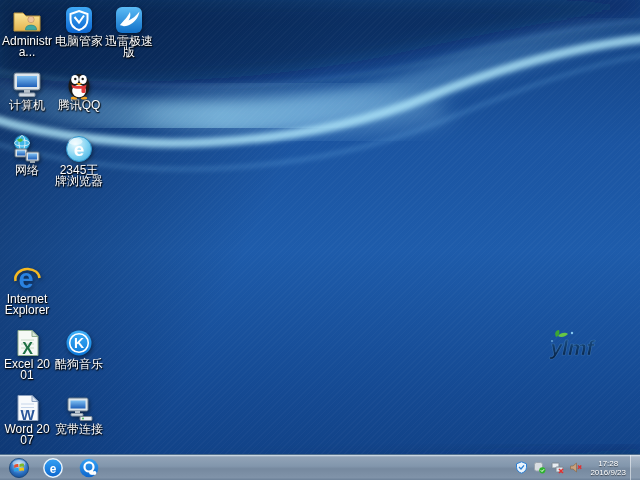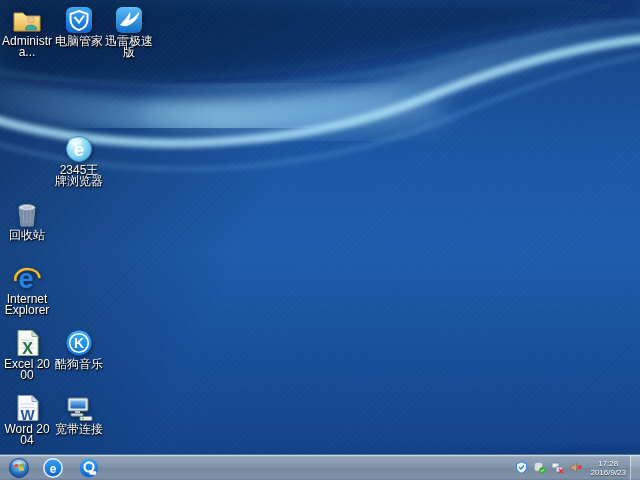--- a/index.html
+++ b/index.html
@@ -140,45 +140,79 @@
   <div class="cell" style="left:104px;top:4px">
     <div class="ic">
       <svg width="32" height="32" viewBox="0 0 32 32">
         <rect x="3" y="3" width="26" height="26" rx="6" fill="url(#gThunder)"></rect>
         <path d="M7 21 C11 16 14 14 17 8 C18 12 17 14 15.5 16.5 C19 15 23 12 26.5 7.5 C25.5 14 21 19 15 21.5 C12 22.5 9 22.5 7 21 Z" fill="#fff"></path>
       </svg>
     </div>
     <div class="lbl">迅雷极速版</div>
   </div>
 
-
-
+  <div class="cell" style="left:2px;top:68px">
+    <div class="ic">
+      <svg width="32" height="32" viewBox="0 0 32 32">
+        <rect x="3" y="5" width="26" height="17" rx="2" fill="#dde5eb" stroke="#66788a"></rect>
+        <rect x="6" y="8" width="20" height="11" fill="url(#gScreen)"></rect>
+        <rect x="13" y="22" width="6" height="3" fill="#b7c2cc"></rect>
+        <rect x="8" y="25" width="16" height="3.5" rx="1" fill="#cfd9e2" stroke="#8a98a6"></rect>
+      </svg>
+    </div>
+    <div class="lbl">计算机</div>
+  </div>
+
+  <div class="cell" style="left:54px;top:68px">
+    <div class="ic">
+      <svg width="32" height="32" viewBox="0 0 32 32">
+        <ellipse cx="11" cy="30" rx="3.2" ry="1.6" fill="#f6a623"></ellipse>
+        <ellipse cx="21" cy="30" rx="3.2" ry="1.6" fill="#f6a623"></ellipse>
+        <ellipse cx="16" cy="18" rx="10.5" ry="12" fill="#1a1a1a"></ellipse>
+        <ellipse cx="12" cy="11.5" rx="3.8" ry="4.6" fill="#fff"></ellipse>
+        <ellipse cx="20" cy="11.5" rx="3.8" ry="4.6" fill="#fff"></ellipse>
+        <circle cx="12.3" cy="11" r="1.2" fill="#111"></circle>
+        <circle cx="19.7" cy="11" r="1.2" fill="#111"></circle>
+        <ellipse cx="16" cy="23" rx="6.8" ry="6.2" fill="#fff"></ellipse>
+        <path d="M13 15 L19 15 L16 17.8 Z" fill="#f6a623"></path>
+        <path d="M8.5 16.5 C11 18.5 21 18.5 23.5 16.5 L23 19.5 C20 21.2 12 21.2 9 19.5 Z" fill="#e43b3b"></path>
+        <rect x="18.5" y="18.5" width="4" height="6.5" rx="1.5" fill="#e43b3b"></rect>
+      </svg>
+    </div>
+    <div class="lbl">腾讯QQ</div>
+  </div>
+
+  <div class="cell" style="left:2px;top:133px">
+    <div class="ic">
+      <svg width="32" height="32" viewBox="0 0 32 32">
+        <circle cx="11" cy="10" r="7.5" fill="#3fb6e8" stroke="#1f7fb0"></circle>
+        <ellipse cx="11" cy="10" rx="7.5" ry="3" fill="none" stroke="rgba(255,255,255,.8)" stroke-width=".9"></ellipse>
+        <ellipse cx="11" cy="10" rx="3" ry="7.5" fill="none" stroke="rgba(255,255,255,.8)" stroke-width=".9"></ellipse>
+        <path d="M6 7 C8 5 11 5 12 7 C11 9 8 10 6 7 Z" fill="#4cb748"></path>
+        <rect x="4" y="16" width="12" height="8" rx="1" fill="#dce4ea" stroke="#5f6f7d"></rect>
+        <rect x="6" y="17.5" width="8" height="5" fill="url(#gScreen)"></rect>
+        <rect x="15" y="19" width="13" height="9" rx="1" fill="#dce4ea" stroke="#5f6f7d"></rect>
+        <rect x="17" y="20.5" width="9" height="6" fill="url(#gScreen)"></rect>
+        <rect x="19" y="28" width="5" height="2" fill="#9aa7b2"></rect>
+      </svg>
+    </div>
+    <div class="lbl">网络</div>
+  </div>
 
   <div class="cell" style="left:54px;top:133px">
     <div class="ic">
       <svg width="32" height="32" viewBox="0 0 32 32">
         <circle cx="16" cy="16" r="12.5" fill="url(#gSphere)" stroke="#2e93cc"></circle>
         <ellipse cx="12.5" cy="8.5" rx="7" ry="3.6" fill="rgba(255,255,255,.5)"></ellipse>
         <text x="16" y="23" font-size="19" font-weight="bold" text-anchor="middle" fill="#fff">e</text>
       </svg>
     </div>
     <div class="lbl">2345王牌浏览器</div>
   </div>
 
-  <div class="cell" style="left:2px;top:198px">
-    <div class="ic">
-      <svg width="32" height="32" viewBox="0 0 32 32">
-        <path d="M8 9.5 L10 28 L22 28 L24 9.5" fill="rgba(205,215,225,0.55)" stroke="#8795a3"></path>
-        <path d="M12 12 L13 25 M16 12.5 L16 25.5 M20 12 L19 25" stroke="#9fb0bf" fill="none" stroke-width=".8"></path>
-        <ellipse cx="16" cy="9.5" rx="8" ry="3" fill="#dfe7ee" stroke="#8795a3"></ellipse>
-        <ellipse cx="16" cy="9.5" rx="5" ry="1.7" fill="#b9c6d2"></ellipse>
-      </svg>
-    </div>
-    <div class="lbl">回收站</div>
-  </div>
 
 
   <div class="cell" style="left:2px;top:262px">
     <div class="ic">
       <svg width="32" height="32" viewBox="0 0 32 32">
         <text x="15" y="26" font-size="27" font-weight="bold" text-anchor="middle" fill="#2a82e0">e</text>
         <path d="M4.5 19 C3 12 10 6.5 17 7 C23.5 7.4 28 11 28.5 16" stroke="#f5b922" stroke-width="2.6" fill="none"></path>
       </svg>
     </div>
     <div class="lbl">Internet Explorer</div>
@@ -187,21 +221,21 @@
 
   <div class="cell" style="left:2px;top:327px">
     <div class="ic">
       <svg width="32" height="32" viewBox="0 0 32 32">
         <path d="M7 3.5 L21 3.5 L27 9.5 L27 28.5 L7 28.5 Z" fill="#f6f9f6" stroke="#8fae8f"></path>
         <path d="M21 3.5 L21 9.5 L27 9.5 Z" fill="#d8e4d8" stroke="#8fae8f"></path>
         <path d="M10 13 h13 M10 17 h13 M10 21 h13" stroke="#bcd4bc" stroke-width=".8"></path>
         <text x="16.5" y="26.5" font-size="16" font-weight="bold" text-anchor="middle" fill="#1f7145">X</text>
       </svg>
     </div>
-    <div class="lbl">Excel 2000</div>
+    <div class="lbl">Excel 2001</div>
   </div>
 
   <div class="cell" style="left:54px;top:327px">
     <div class="ic">
       <svg width="32" height="32" viewBox="0 0 32 32">
         <circle cx="16" cy="16" r="12.5" fill="url(#gKugou)"></circle>
         <circle cx="16" cy="16" r="9.3" fill="none" stroke="#fff" stroke-width="1.6"></circle>
         <text x="16" y="21" font-size="14" font-weight="bold" text-anchor="middle" fill="#fff">K</text>
       </svg>
     </div>
@@ -210,37 +244,46 @@
 
   <div class="cell" style="left:2px;top:392px">
     <div class="ic">
       <svg width="32" height="32" viewBox="0 0 32 32">
         <path d="M7 3.5 L21 3.5 L27 9.5 L27 28.5 L7 28.5 Z" fill="#f8fafc" stroke="#8aa0c0"></path>
         <path d="M21 3.5 L21 9.5 L27 9.5 Z" fill="#dce6f2" stroke="#8aa0c0"></path>
         <path d="M10 12 h13 M10 15.5 h13 M10 19 h13" stroke="#b9cce4" stroke-width=".8"></path>
         <text x="16.5" y="27.5" font-size="15" font-weight="bold" text-anchor="middle" fill="#2b579a">W</text>
       </svg>
     </div>
-    <div class="lbl">Word 2004</div>
+    <div class="lbl">Word 2007</div>
   </div>
 
   <div class="cell" style="left:54px;top:392px">
     <div class="ic">
       <svg width="32" height="32" viewBox="0 0 32 32">
         <rect x="5" y="6" width="20" height="13" rx="1.5" fill="#dde5eb" stroke="#66788a"></rect>
         <rect x="7.5" y="8.5" width="15" height="8" fill="url(#gScreen)"></rect>
         <rect x="12" y="19" width="5" height="2.5" fill="#b7c2cc"></rect>
         <rect x="8" y="21.5" width="12" height="2.5" rx="1" fill="#cfd9e2" stroke="#8a98a6"></rect>
         <rect x="17" y="24.5" width="12" height="4" rx="1" fill="#e8edf2" stroke="#7a8691"></rect>
         <circle cx="20" cy="26.5" r="0.9" fill="#39b54a"></circle>
       </svg>
     </div>
     <div class="lbl">宽带连接</div>
   </div>
 
+  <div class="logo">
+    <svg width="84" height="34" viewBox="0 0 84 34">
+      <text x="44" y="27" font-size="21" font-style="italic" font-weight="bold" text-anchor="middle" fill="url(#gLogo)" stroke="rgba(120,190,240,0.35)" stroke-width="0.6">ylmf</text>
+      <path d="M30 8 C33 4 38 4 40 6 C37 9 33 10 30 8 Z" fill="#6ed13e"></path>
+      <path d="M28 9 C26 5 28 2 31 2 C32 5 31 8 28 9 Z" fill="#3fae2a"></path>
+      <circle cx="44" cy="5" r="1.2" fill="#9fe0ff" opacity=".9"></circle>
+      <circle cx="24" cy="13" r="0.9" fill="#9fe0ff" opacity=".7"></circle>
+    </svg>
+  </div>
 
   <div class="taskbar">
 
     <div class="start">
       <svg width="22" height="22" viewBox="0 0 24 24">
         <circle cx="12" cy="12" r="10.5" fill="url(#gOrb)" stroke="#123f73" stroke-width="0.8"></circle>
         <ellipse cx="12" cy="7" rx="7" ry="3.6" fill="rgba(255,255,255,0.4)"></ellipse>
         <g>
           <path d="M6.8 8.6 C8.6 7.6 10.4 7.4 11.4 8 L11.4 11.3 C10.4 10.7 8.6 10.9 6.8 11.9 Z" fill="#e8502e"></path>
           <path d="M12.4 7.8 C14.2 7 16.2 7 17.4 7.6 L17.4 10.9 C16.2 10.3 14.2 10.3 12.4 11.1 Z" fill="#7db928"></path>

